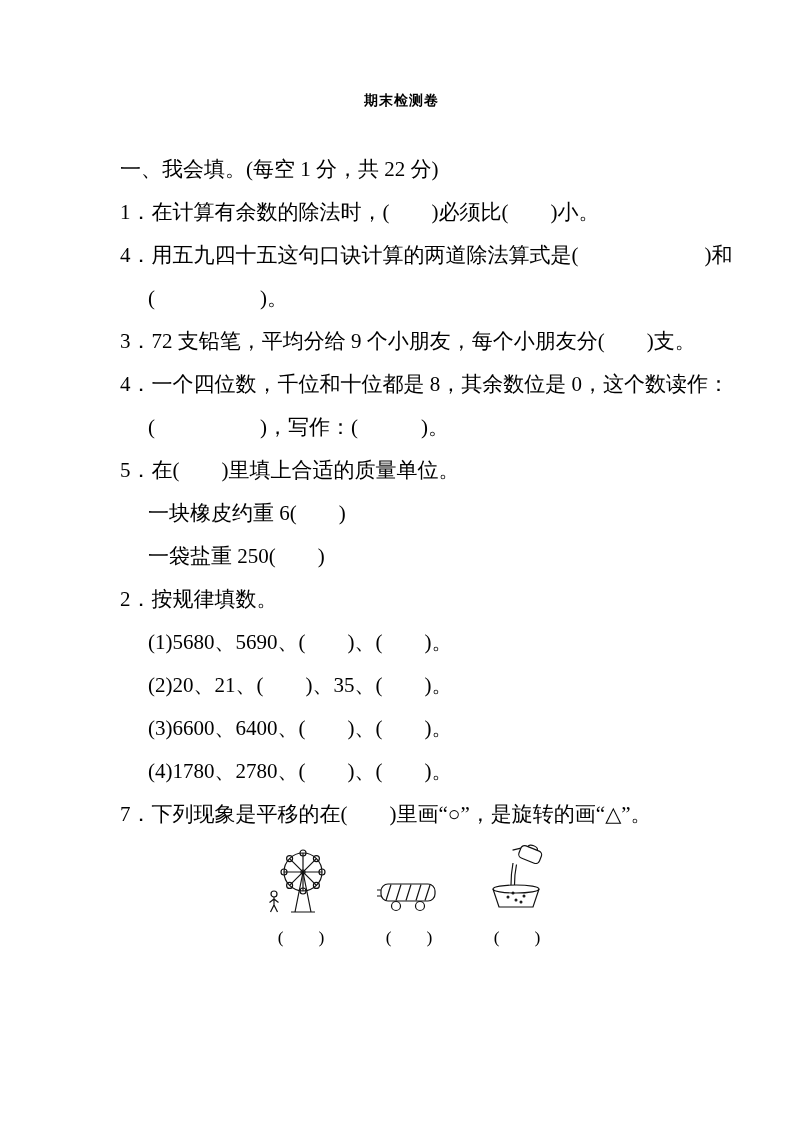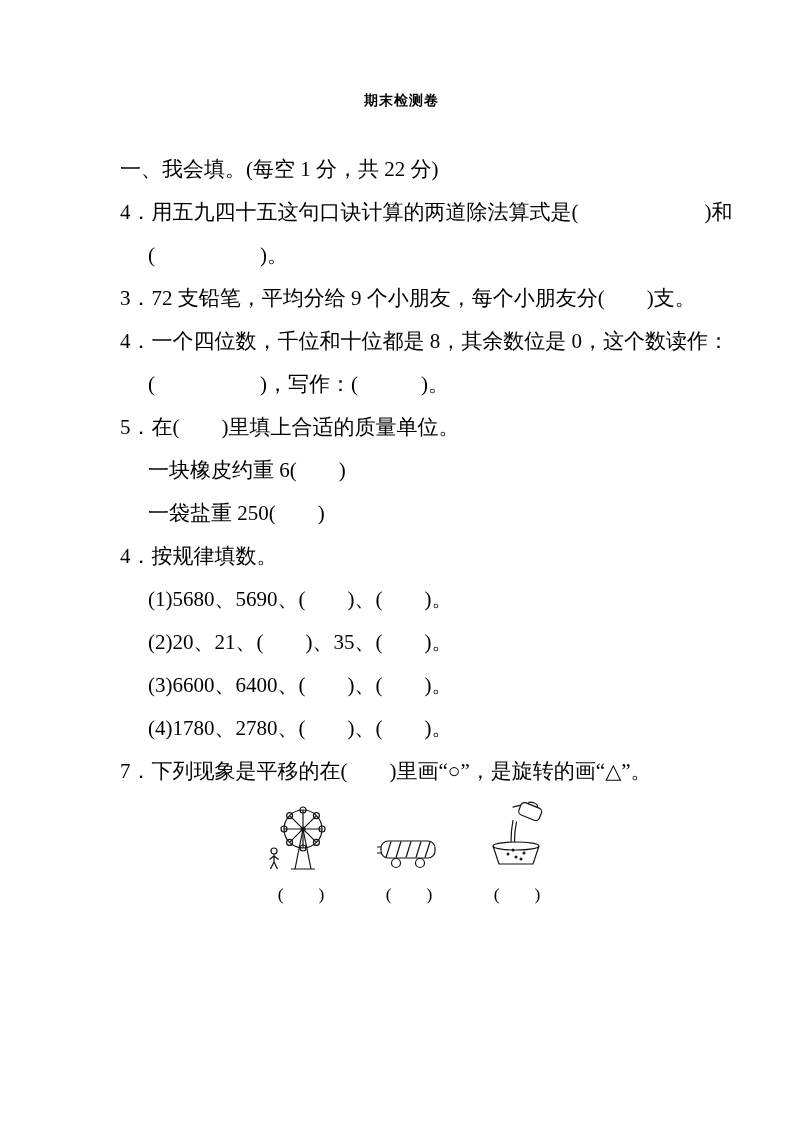--- a/index.html
+++ b/index.html
@@ -53,34 +53,35 @@
 </style>
 </head>
 <body>
 
 <div class="page">
 
   <div class="title">期末检测卷</div>
 
   <div class="line">一、我会填。(每空 1 分，共 22 分)</div>
 
+  <div class="line">1．在计算有余数的除法时，(　　)必须比(　　)小。</div>
 
   <div class="line">4．用五九四十五这句口诀计算的两道除法算式是(　　　　　　)和</div>
   <div class="line indent">(　　　　　)。</div>
 
   <div class="line">3．72 支铅笔，平均分给 9 个小朋友，每个小朋友分(　　)支。</div>
 
   <div class="line">4．一个四位数，千位和十位都是 8，其余数位是 0，这个数读作：</div>
   <div class="line indent">(　　　　　)，写作：(　　　)。</div>
 
   <div class="line">5．在(　　)里填上合适的质量单位。</div>
   <div class="line indent">一块橡皮约重 6(　　)</div>
   <div class="line indent">一袋盐重 250(　　)</div>
 
-  <div class="line">4．按规律填数。</div>
+  <div class="line">2．按规律填数。</div>
   <div class="line indent">(1)5680、5690、(　　)、(　　)。</div>
   <div class="line indent">(2)20、21、(　　)、35、(　　)。</div>
   <div class="line indent">(3)6600、6400、(　　)、(　　)。</div>
   <div class="line indent">(4)1780、2780、(　　)、(　　)。</div>
 
   <div class="line">7．下列现象是平移的在(　　)里画“○”，是旋转的画“△”。</div>
 
   <div class="figures">
 
     <figure class="fig">

